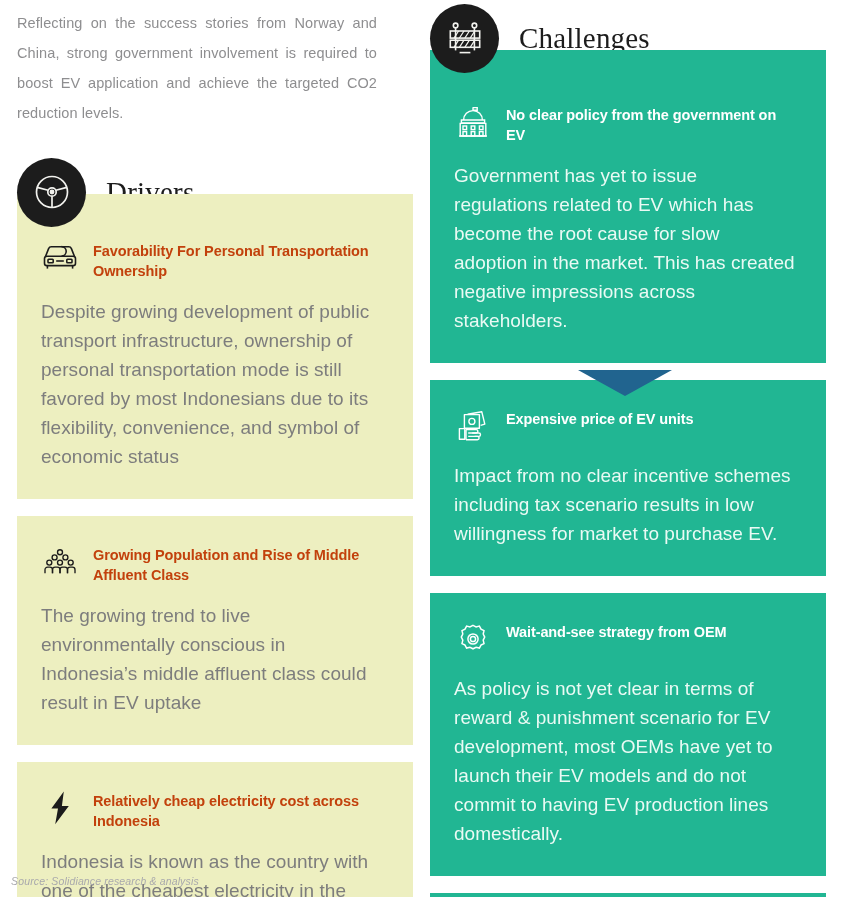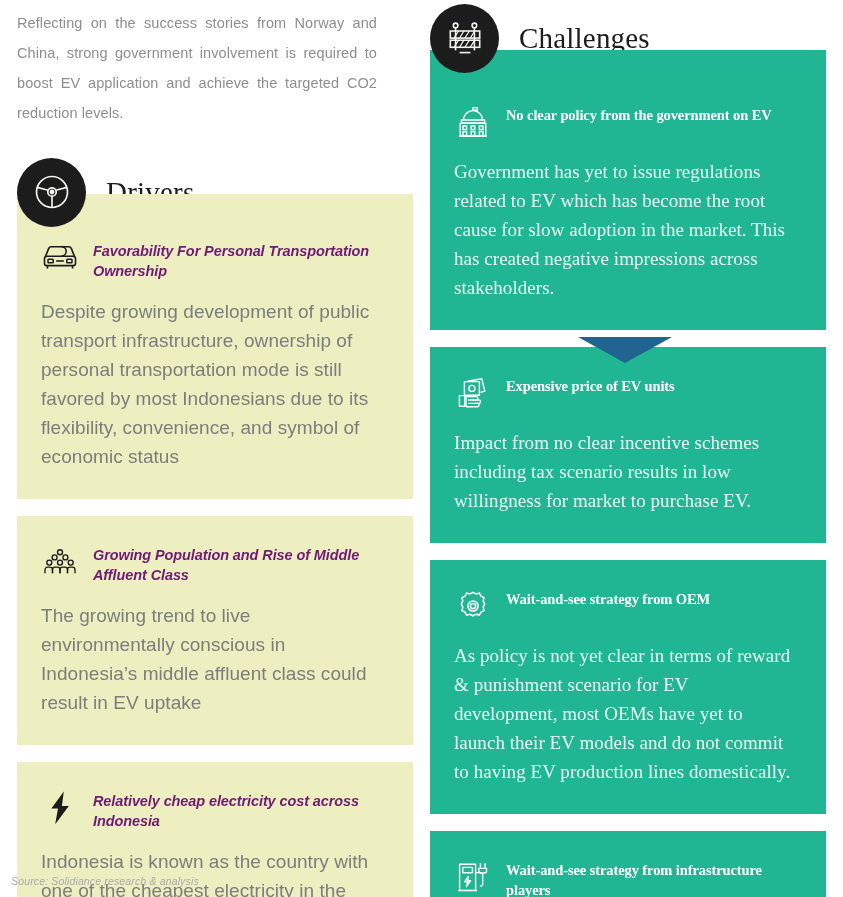--- a/index.html
+++ b/index.html
@@ -82,21 +82,21 @@
     margin-bottom: -24px;
   }
 
   
   .card {
     padding: 26px 30px 28px 24px;
     margin-bottom: 17px;
     position: relative;
   }
   .card.yellow { background: #edefc0; }
-  .card.green  { background: #21b693; font-family: Liberation Serif, serif; }
+  .card.green  { background: #21b693; }
 
   .card-head {
     display: flex;
     align-items: flex-start;
     gap: 14px;
     margin-bottom: 16px;
   }
   .card-icon {
     flex: none;
     width: 38px;
@@ -107,21 +107,21 @@
     margin-top: 1px;
   }
   .card-icon svg { display: block; }
   .card-title {
     font-size: 14.5px;
     font-weight: bold;
     line-height: 20px;
     letter-spacing: -.1px;
     padding-top: 3px;
   }
-  .yellow .card-title { color: #701a75; font-style: italic; }
+  .yellow .card-title { color: #c2410c; }
   .green  .card-title { color: #ffffff; }
 
   .card-body {
     font-size: 19px;
     line-height: 29px;
     letter-spacing: .05px;
   }
   .yellow .card-body { color: #7d7d7d; }
   .green  .card-body { color: #eafaf4; }
 

